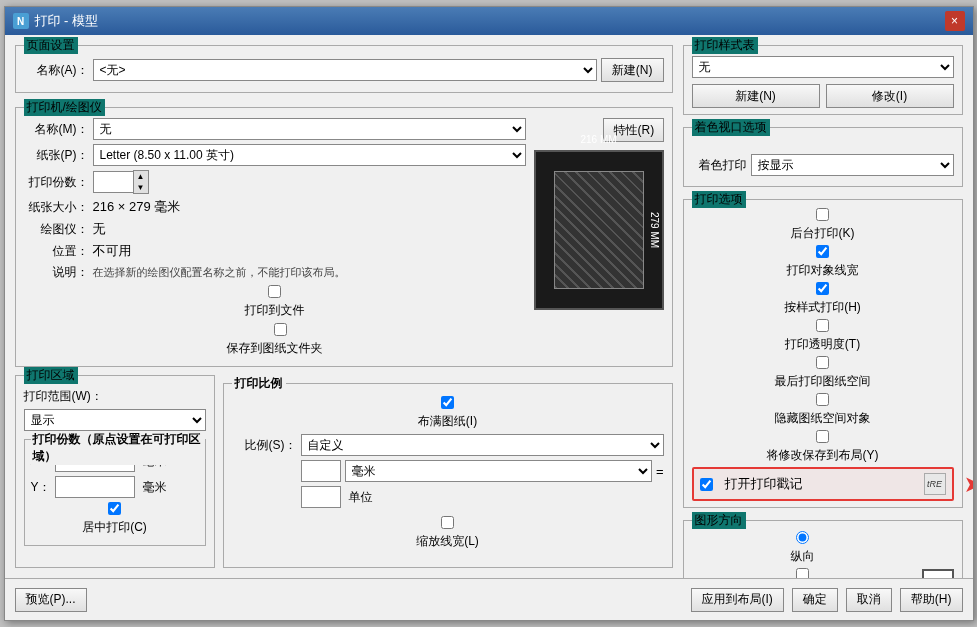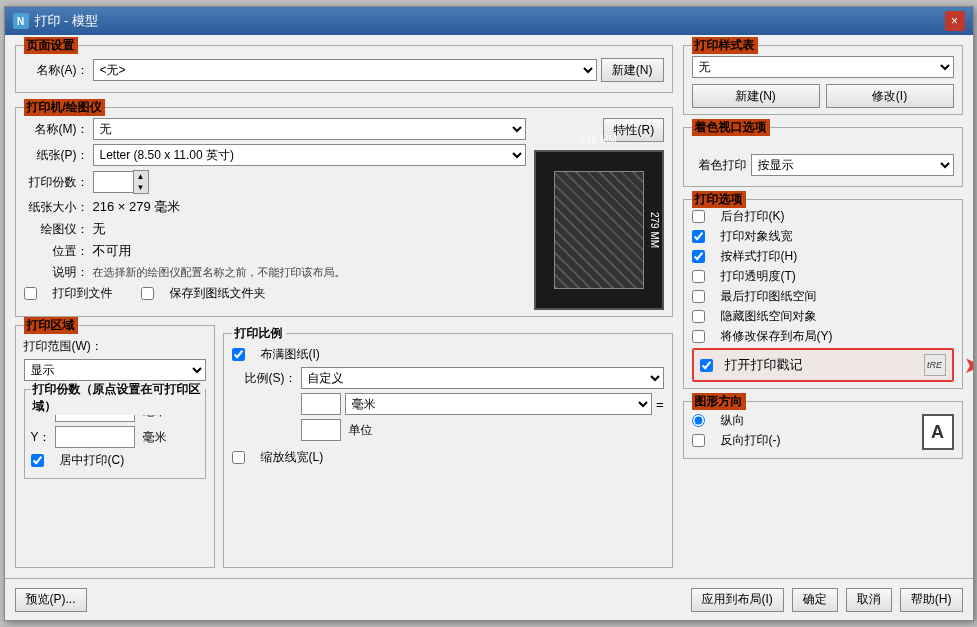--- a/index.html
+++ b/index.html
@@ -83,24 +83,24 @@
     .group-box {
       border: 1px solid #aaa;
       padding: 6px 8px;
       background: #f0f0f0;
       position: relative;
     }
     .group-box-title {
       position: absolute;
       top: -9px;
       left: 8px;
-      background: #c2410c;
+      background: #0f766e;
       padding: 0 3px;
       font-size: 12px;
-      font-weight: bold;
+      font-weight: normal;
     }
     .form-row {
       display: flex;
       align-items: center;
       margin-bottom: 4px;
       gap: 4px;
     }
     .form-label {
       min-width: 65px;
       text-align: right;
@@ -131,23 +131,24 @@
       border: 1px solid #888;
       background: linear-gradient(to bottom, #f8f8f8, #e0e0e0);
       font-size: 12px;
       font-family: inherit;
       cursor: pointer;
       white-space: nowrap;
     }
     .checkbox-row {
       display: flex;
       align-items: center;
-      gap: 16px;
+      gap: 4px;
       margin-bottom: 3px;
       font-size: 12px;
+      flex-direction: column;
     }
     input[type="checkbox"] { width: 13px; height: 13px; cursor: pointer; }
     input[type="radio"] { width: 13px; height: 13px; cursor: pointer; }
     .spinner-wrap {
       display: flex;
       align-items: center;
       gap: 0;
     }
     .spinner-input {
       width: 40px;
@@ -501,21 +502,21 @@
               </div>
             </div>
 
             <div style="position:absolute; right:-28px; top:50%; transform:translateY(-50%); color:#e53935; font-size:20px; font-weight:bold; pointer-events:none;">➤</div>
           </div>
         </div>
       </div>
 
       <div class="group-box" style="margin-top:4px;">
         <div class="group-box-title">图形方向</div>
-        <div style="display:flex; align-items:center; margin-top:4px;">
+        <div style="display:flex; align-items:flex-end; margin-top:4px;">
           <div style="flex:1;">
             <div class="checkbox-row">
               <input type="radio" name="orientation" checked="" style="">
               <span>纵向</span>
             </div>
             <div class="checkbox-row">
               <input type="checkbox" style="">
               <span>反向打印(-)</span>
             </div>
           </div>

